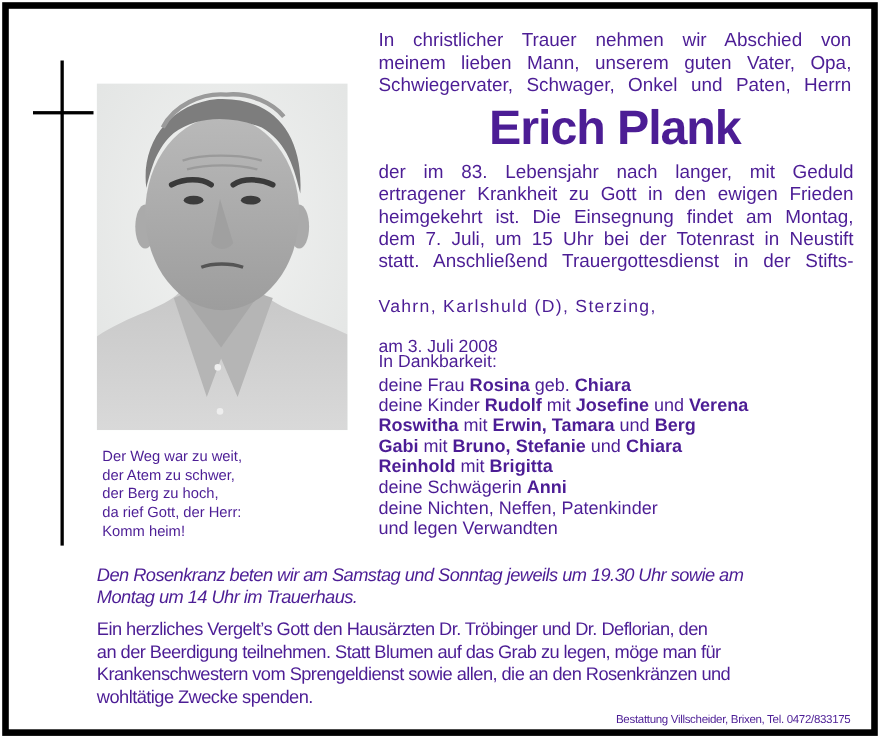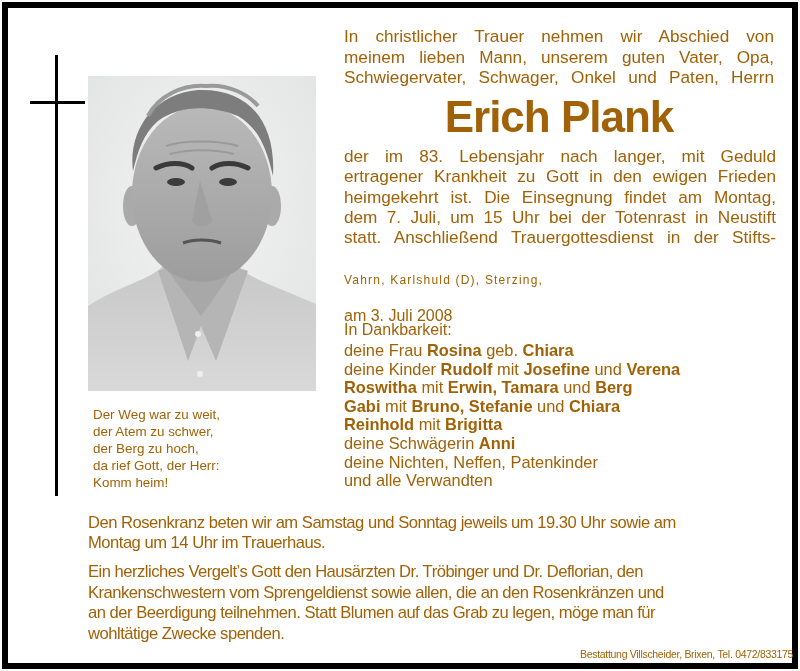--- a/index.html
+++ b/index.html
@@ -1,54 +1,54 @@
 <!DOCTYPE html>
 <html><head>
 <meta charset="utf-8">
 <style>
   html, body { margin:0; padding:0; background:#ffffff; }
   body { width:800px; height:671px; position:relative; overflow:hidden; }
   .frame {
     position:absolute; left:2px; top:2px; width:784px; height:655px;
     border:6px solid #000; background:#fff;
   }
-  .txt { font-family:"Liberation Sans", sans-serif; color:#a16207; position:absolute; }
+  .txt { font-family:"Liberation Sans", sans-serif; color:#4c1d95; position:absolute; }
   .cross-v { position:absolute; left:55px; top:55px; width:3px; height:441px; background:#000; }
   .cross-h { position:absolute; left:30px; top:101px; width:55px; height:3px; background:#000; }
 
   .photo {
     position:absolute; left:88px; top:76px; width:228px; height:315px;
     background:#eceeed; overflow:hidden;
   }
 
   .intro { left:344px; top:26px; width:430px; font-size:17.2px; line-height:20.5px; text-align:justify; text-align-last:justify; }
   .intro div { text-align:justify; text-align-last:justify; }
   .intro div.last { text-align-last:left; }
 
   .name { left:344px; top:92px; width:430px; text-align:center; font-size:44px; font-weight:bold; letter-spacing:-1px; line-height:50px; }
 
   .body1 { left:344px; top:146px; width:432px; font-size:17.2px; line-height:20.3px; }
   .body1 div { text-align:justify; text-align-last:justify; white-space:nowrap; }
   .body1 div.last { text-align-last:left; }
 
-  .place { left:344px; top:270px; font-size:12px; line-height:20px; letter-spacing:1.2px; }
+  .place { left:344px; top:270px; font-size:16px; line-height:20px; letter-spacing:1.2px; }
   .date { left:344px; top:288px; font-size:16px; line-height:20px;margin-top:18px; }
 
   .thanks-label { left:344px; top:320px; font-size:16px; line-height:20px; }
   .family { left:344px; top:341px; font-size:16.4px; line-height:18.6px; }
   .family div { white-space:nowrap; }
   .family b { font-weight:bold; }
 
   .poem { left:93px; top:406px; font-size:13.4px; line-height:17px; }
 
-  .rosary { left:88px; top:513px; width:690px; font-size:16.6px; line-height:20px; letter-spacing:-0.5px; }
+  .rosary { left:88px; top:513px; width:690px; font-size:16.6px; line-height:20px; letter-spacing:-0.5px;font-style:italic; }
   .gratitude { left:88px; top:562px; width:690px; font-size:16.6px; line-height:20.5px; letter-spacing:-0.5px; }
   .rosary div, .gratitude div { white-space:nowrap; }
 
-  .funeral { left:560px; top:648px; font-size:10.5px; line-height:12px; letter-spacing:-0.3px;margin-left:20px; }
+  .funeral { left:560px; top:648px; font-size:10.5px; line-height:12px; letter-spacing:-0.3px; }
 </style>
 </head>
 <body>
 
 <div class="frame"></div>
 
 <div class="cross-v"></div>
 <div class="cross-h"></div>
 
 <div class="photo">
@@ -121,36 +121,36 @@
 
 <div class="txt thanks-label">In Dankbarkeit:</div>
 <div class="txt family" id="family">
     <div><span>deine Frau </span><b>Rosina</b><span> geb. </span><b>Chiara</b></div>
     <div><span>deine Kinder </span><b>Rudolf</b><span> mit </span><b>Josefine</b><span> und </span><b>Verena</b></div>
     <div><b>Roswitha</b><span> mit </span><b>Erwin, Tamara</b><span> und </span><b>Berg</b></div>
     <div><b>Gabi</b><span> mit </span><b>Bruno, Stefanie</b><span> und </span><b>Chiara</b></div>
     <div><b>Reinhold</b><span> mit </span><b>Brigitta</b></div>
     <div><span>deine Schwägerin </span><b>Anni</b></div>
     <div><span>deine Nichten, Neffen, Patenkinder</span></div>
-    <div><span>und alle Verwandten</span></div>
+    <div><span>und legen Verwandten</span></div>
   </div>
 
 <div class="txt poem">
   <div>Der Weg war zu weit,</div>
   <div>der Atem zu schwer,</div>
   <div>der Berg zu hoch,</div>
   <div>da rief Gott, der Herr:</div>
   <div>Komm heim!</div>
 </div>
 
 <div class="txt rosary">
   <div>Den Rosenkranz beten wir am Samstag und Sonntag jeweils um 19.30 Uhr sowie am</div>
   <div>Montag um 14 Uhr im Trauerhaus.</div>
 </div>
 
 <div class="txt gratitude">
   <div>Ein herzliches Vergelt’s Gott den Hausärzten Dr. Tröbinger und Dr. Deflorian, den</div>
+  <div>an der Beerdigung teilnehmen. Statt Blumen auf das Grab zu legen, möge man für</div>
   <div>Krankenschwestern vom Sprengeldienst sowie allen, die an den Rosenkränzen und</div>
-  <div>an der Beerdigung teilnehmen. Statt Blumen auf das Grab zu legen, möge man für</div>
   <div>wohltätige Zwecke spenden.</div>
 </div>
 
 <div class="txt funeral">Bestattung Villscheider, Brixen, Tel. 0472/833175</div>
 
 </body></html>

